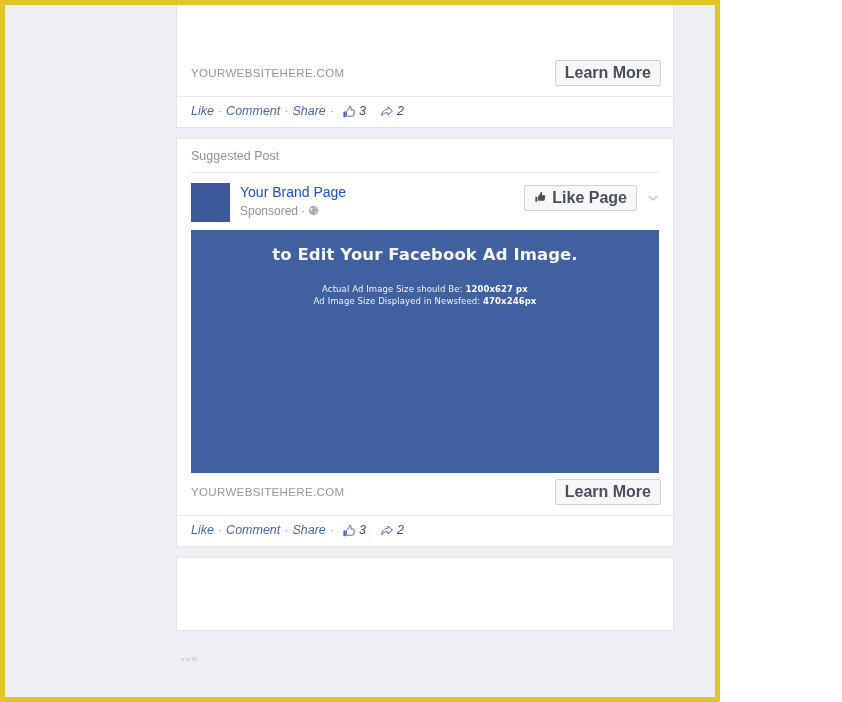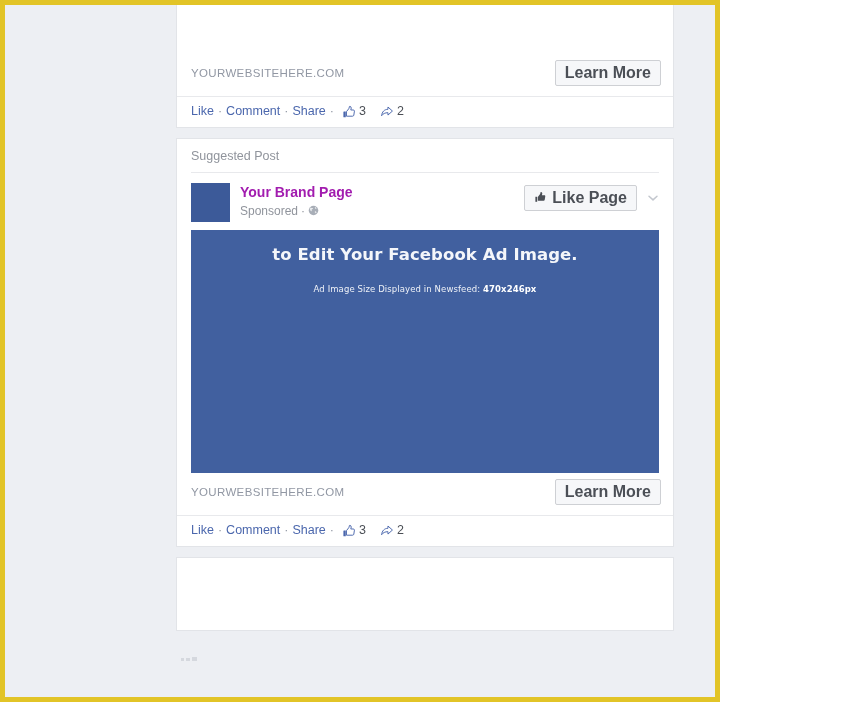--- a/index.html
+++ b/index.html
@@ -80,20 +80,21 @@
 
   
   .actionbar {
     border-top: 1px solid #e8e9ec;
     padding: 7px 14px 9px 14px;
     font-size: 12.5px;
     color: #4b67ad;
     display: flex;
     align-items: center;
     gap: 0;
+    font-style: italic;
   }
   .actionbar .a {
     color: #4b67ad;
     cursor: pointer;
   }
   .actionbar .sep {
     color: #9197a3;
     padding: 0 4px;
   }
   .counts {
@@ -138,22 +139,22 @@
     background: #3c5a99;
     flex: 0 0 39px;
   }
   .head-text {
     margin-left: 10px;
     flex: 1 1 auto;
     padding-top: 1px;
   }
   .page-name {
     font-size: 14px;
-    font-weight: bold;
-    color: #a21caf;
+    font-weight: normal;
+    color: #1d4ed8;
     line-height: 17px;
   }
   .page-sub {
     font-size: 12px;
     color: #90949c;
     line-height: 16px;
     margin-top: 2px;
     display: flex;
     align-items: flex-start;
     gap: 3px;
@@ -337,20 +338,24 @@
         </div>
       </div>
 
 
       <div class="ad-image">
         <div class="ad-sub">
           <div>to Edit Your Facebook Ad Image.</div>
         </div>
         <div class="ad-specs">
           <div>
+            <span>Actual Ad Image Size should Be:</span>
+            <b>1200x627 px</b>
+          </div>
+          <div>
             <span>Ad Image Size Displayed in Newsfeed:</span>
             <b>470x246px</b>
           </div>
         </div>
       </div>
 
       <div class="attach" style="border-top:none;">
         <div class="attach-foot">
           <div class="attach-url">YOURWEBSITEHERE.COM</div>
           <div class="btn">Learn More</div>

